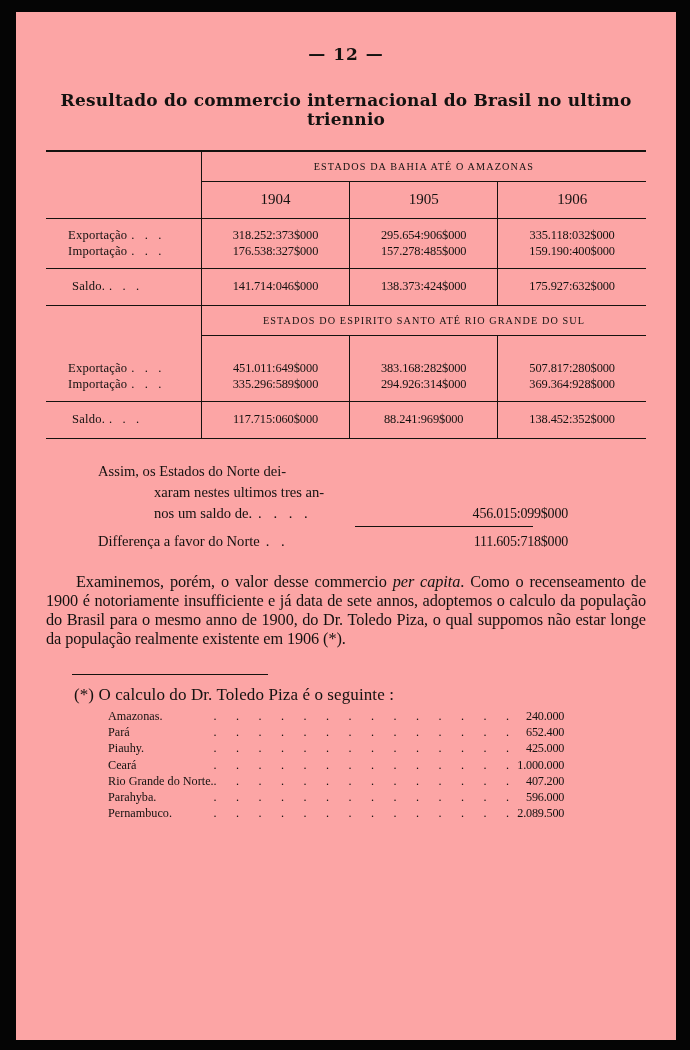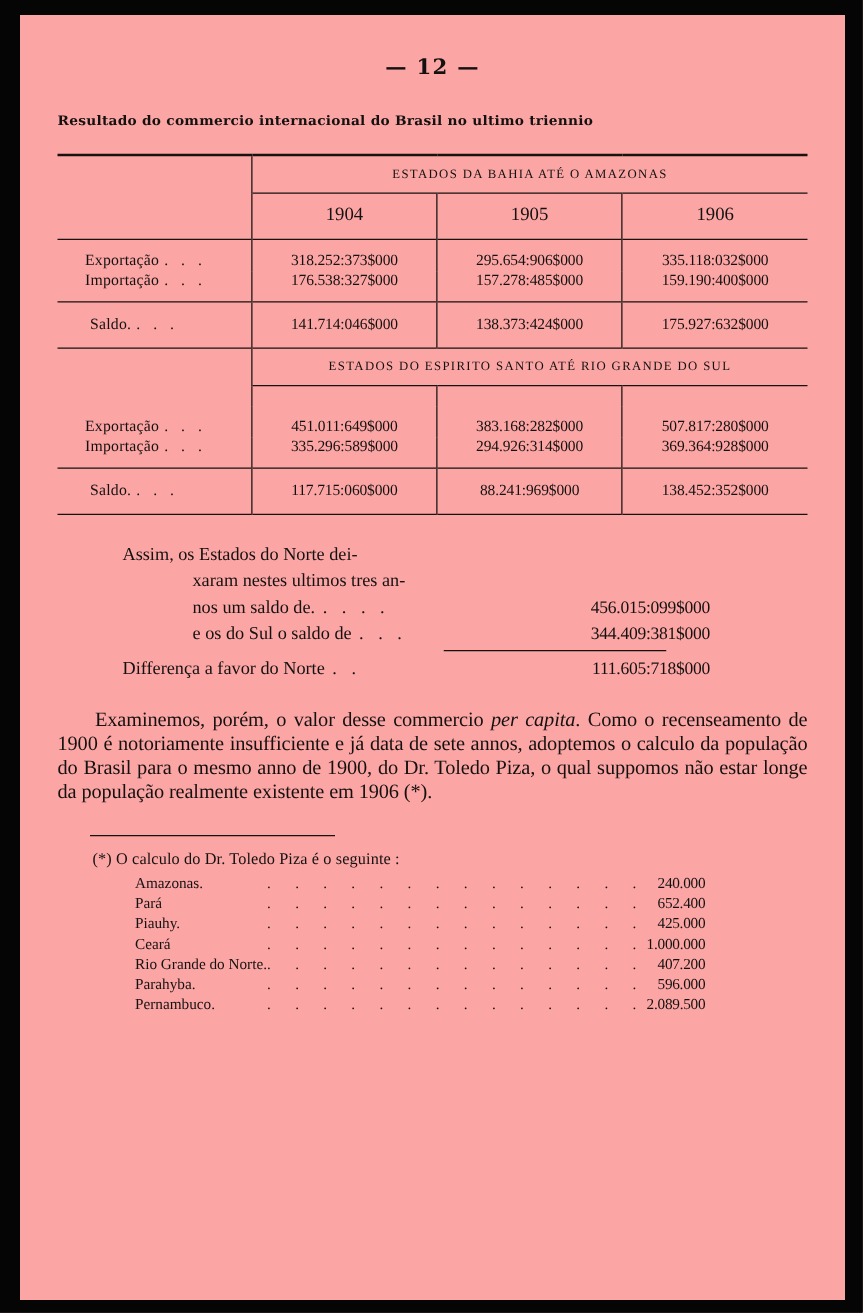--- a/index.html
+++ b/index.html
@@ -37,21 +37,22 @@
   
   .folio {
     text-align: center;
     font-size: 17px;
     font-weight: bold;
     letter-spacing: 1px;
     margin-top: 14px;
     font-family: "DejaVu Serif", serif;
   }
   .doc-title {
-    font-size: 11px;
+    text-align: center;
+    font-size: 17px;
     font-weight: bold;
     letter-spacing: 0.2px;
     margin-top: 26px;
     font-family: "DejaVu Serif", serif;
     transform: scaleY(0.96);
   }
 
   
   .tbl-wrap {
     margin-top: 20px;
@@ -160,21 +161,21 @@
   }
   .bodypar i { font-style: italic; }
 
   
   .fn-rule {
     border-top: 1.3px solid #15120f;
     width: 196px;
     margin: 26px 0 10px 26px;
   }
   .footnote {
-    font-size: 13px;
+    font-size: 17px;
     padding-left: 28px;
     letter-spacing: 0.1px;
   }
   .poptable {
     margin-top: 4px;
     margin-left: 62px;
     width: 430px;
     border-collapse: collapse;
     font-size: 12.2px;
   }
@@ -292,25 +293,20 @@
       <span class="txt">Assim, os Estados do Norte dei-</span>
     </div>
     <div class="ln ind1">
       <span class="txt">xaram nestes ultimos tres an-</span>
     </div>
     <div class="ln ind1">
       <span class="txt">nos um saldo de.</span>
           <span class="dts">.   .    .    .</span>
       <span class="amt">456.015:099$000</span>
     </div>
-    <div class="ln ind1">
-      <span class="txt">e os do Sul o saldo de</span>
-          <span class="dts">.   .   .</span>
-      <span class="amt">344.409:381$000</span>
-    </div>
     <div class="sumline"></div>
     <div class="ln diffline">
       <span class="txt">Differença a favor do Norte</span>
           <span class="dts">.   .</span>
       <span class="amt">111.605:718$000</span>
     </div>
   </div>
 
   <div class="bodypar"><span>Examinemos, porém, o valor desse commercio </span><i>per capita</i><span>. Como o recenseamento de 1900 é notoriamente insufficiente e já data de sete annos, adoptemos o calculo da população do Brasil para o mesmo anno de 1900, do Dr. Toledo Piza, o qual suppomos não estar longe da população realmente existente em 1906 (*).</span></div>
 

